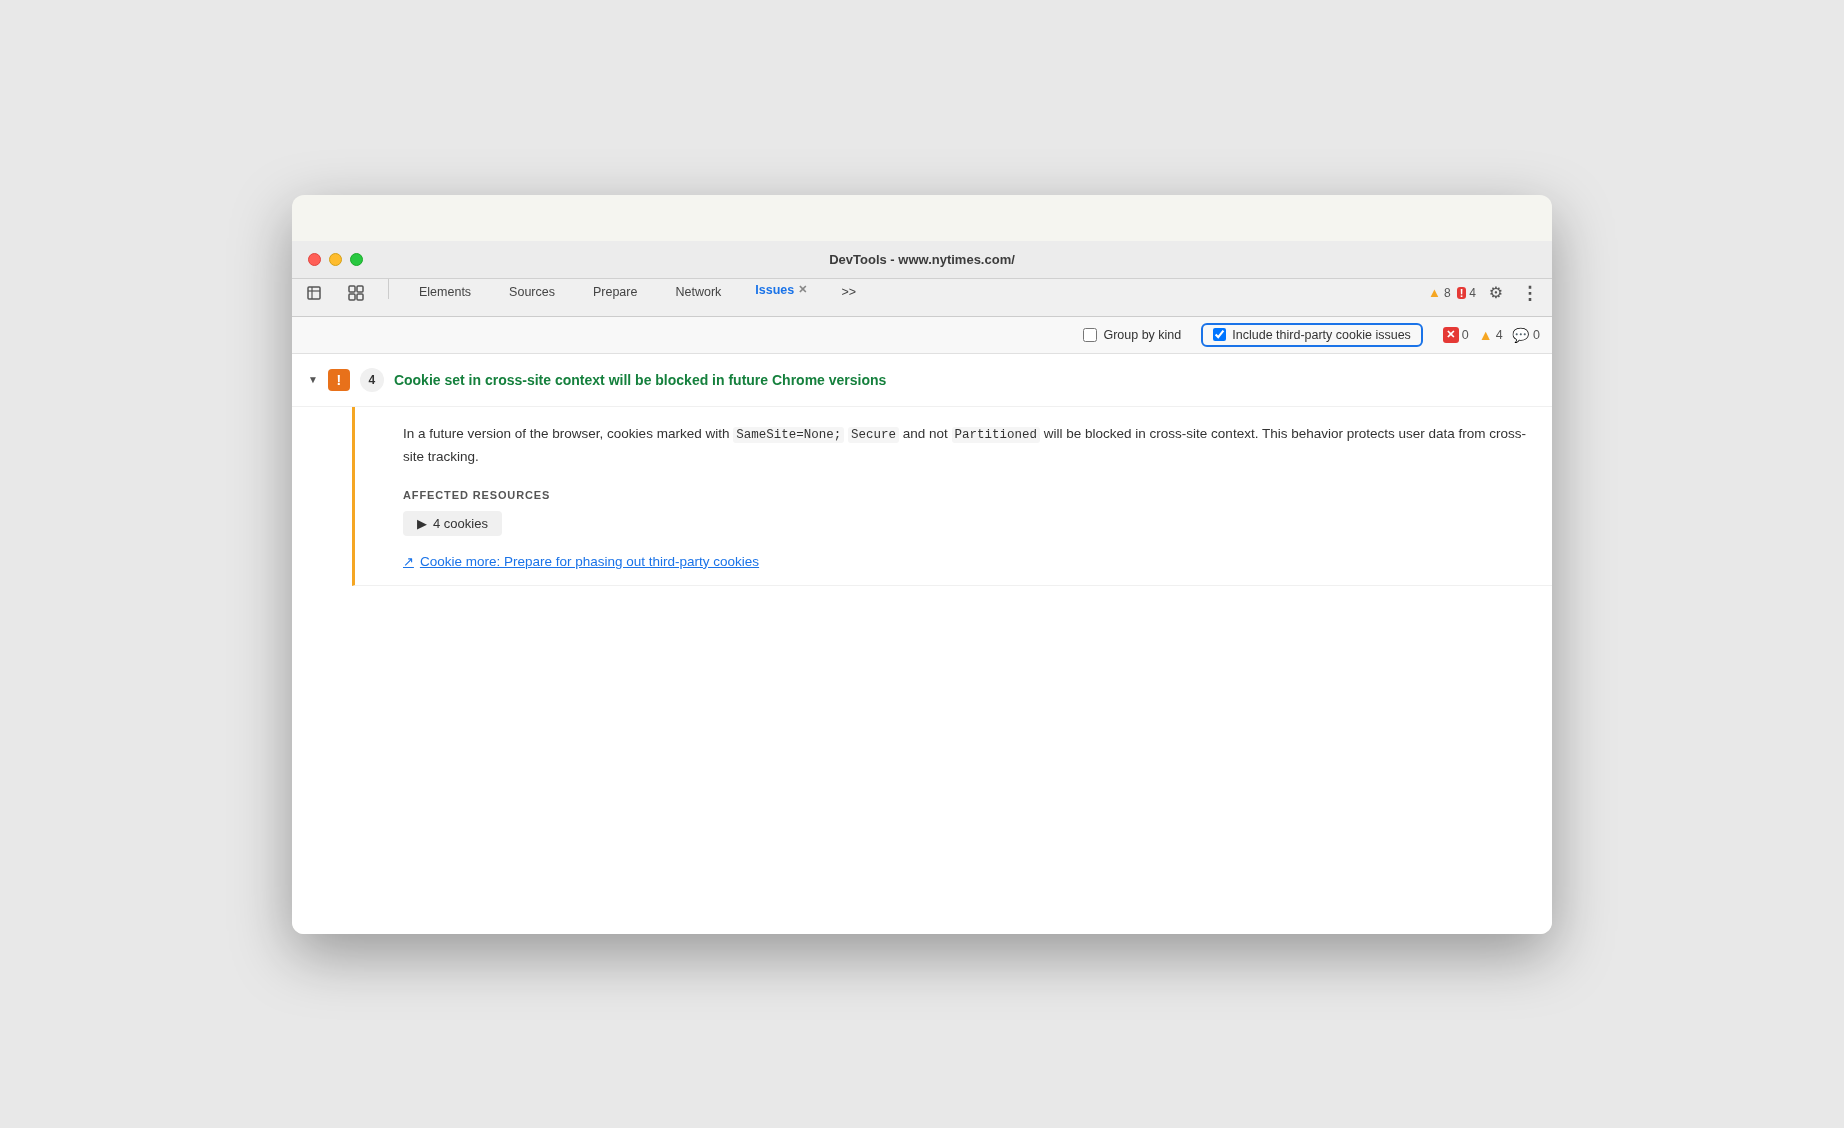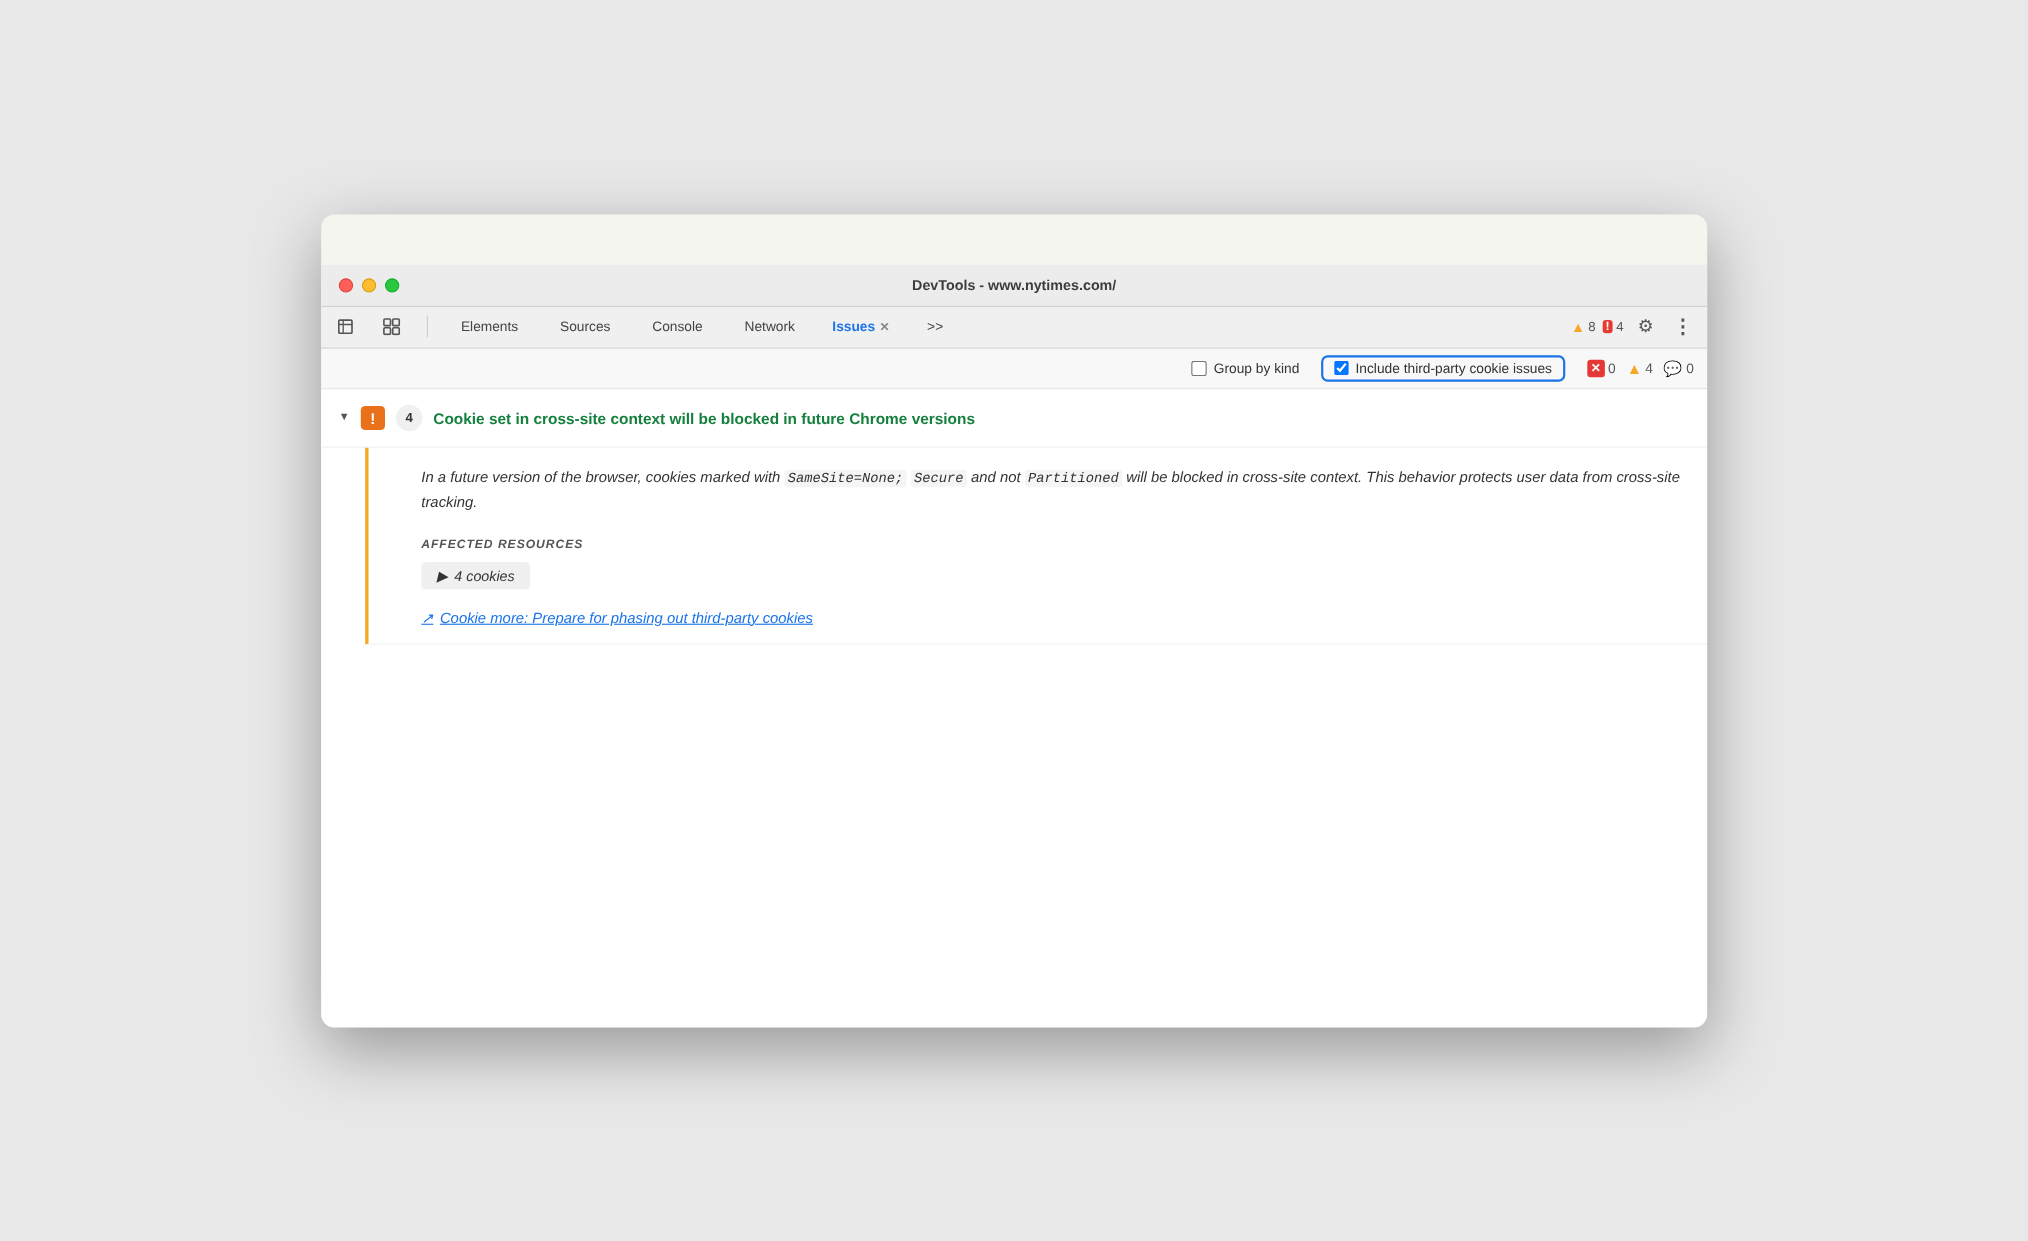--- a/index.html
+++ b/index.html
@@ -48,21 +48,21 @@
       transform: translateX(-50%);
       font-size: 13px;
       font-weight: 600;
       color: #3c3c3c;
     }
     
     .devtools-toolbar {
       background: #f0f0f0;
       border-bottom: 1px solid #ccc;
       display: flex;
-      align-items: center;
+      align-items: flex-start;
       padding: 0 8px;
       height: 38px;
       gap: 14px;
     }
     .toolbar-icon-btn {
       width: 28px;
       height: 28px;
       display: flex;
       align-items: center;
       justify-content: center;
@@ -222,23 +222,22 @@
     }
     .issue-title {
       font-size: 14px;
       font-weight: 600;
       color: #15803d;
     }
     
     .issue-body {
       padding: 16px 24px 16px 48px;
       border-left: 3px solid #f5a623;
-      margin-left: 40px;
+      margin-left: 60px;
       border-bottom: 1px solid #f0f0f0;
-      font-style: italic;
     }
     .issue-description {
       font-size: 13.5px;
       color: #333;
       line-height: 1.7;
       margin-bottom: 20px;
     }
     .code-inline {
       font-family: 'Menlo', 'Monaco', 'Courier New', monospace;
       font-size: 12.5px;
@@ -313,21 +312,21 @@
         <rect x="1" y="1" width="6" height="6" rx="1" stroke="#555" stroke-width="1.5" fill="none"></rect>
         <rect x="9" y="1" width="6" height="6" rx="1" stroke="#555" stroke-width="1.5" fill="none"></rect>
         <rect x="1" y="9" width="6" height="6" rx="1" stroke="#555" stroke-width="1.5" fill="none"></rect>
         <rect x="9" y="9" width="6" height="6" rx="1" stroke="#555" stroke-width="1.5" fill="none"></rect>
       </svg>
     </button>
     <div class="toolbar-divider"></div>
 
     <div class="tab-item">Elements</div>
     <div class="tab-item">Sources</div>
-    <div class="tab-item">Console</div>
+    <div class="tab-item">Prepare</div>
     <div class="tab-item">Network</div>
     <div class="tab-item active tab-with-close">
       <span>Issues</span>
       <span class="tab-close">✕</span>
     </div>
     <div class="tab-item">&gt;&gt;</div>
 
     <div class="toolbar-spacer"></div>
     <div class="toolbar-right">
       <span class="badge-warning">

